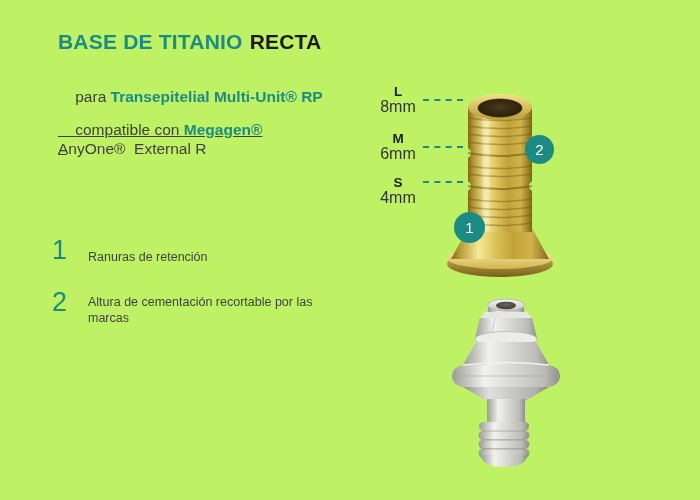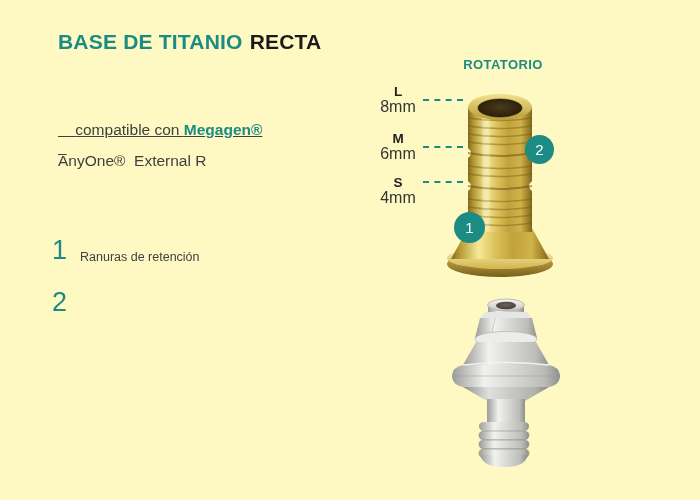--- a/index.html
+++ b/index.html
@@ -1,30 +1,30 @@
 <!DOCTYPE html>
 <html><head>
 <meta charset="utf-8">
 <style>
   html,body{margin:0;padding:0;}
   body{width:700px;height:500px;background:#ffffff;font-family:"Liberation Sans",sans-serif;}
-  #page{position:relative;width:700px;height:500px;background:#fef9c3;overflow:hidden;}
+  #page{position:relative;width:700px;height:500px;background:#bef264;overflow:hidden;}
   .abs{position:absolute;}
 
   
   .title{left:58px;top:30px;font-size:21px;font-weight:700;letter-spacing:.2px;white-space:nowrap;}
   .title .t-main{color:#1B8B84;}
   .title .t-accent{color:#1a1a1a;margin-left:7px;}
   .sub{left:58px;font-size:15.5px;color:#3f3f3f;white-space:pre;}
   .sub .hl{color:#1B8B84;font-weight:700;}
-  .sub1{top:70px;} .sub2{top:103px;text-decoration:underline;} .sub3{top:152px;}
+  .sub1{top:70px;} .sub2{top:103px;text-decoration:underline;} .sub3{top:140px;}
 
   
   .legend-num{color:#1B8B84;font-size:27px;font-weight:400;line-height:1;left:52px;}
-  .legend-text{color:#3f3f3f;font-size:12.5px;line-height:1.3;left:80px;}
+  .legend-text{color:#3f3f3f;font-size:12.5px;line-height:1.3;left:88px;}
   .ln1{top:237px;} .lt1{top:249px;}
   .ln2{top:289px;} .lt2{top:294px;width:248px;}
 
   
   .rotatorio{left:438px;top:57px;width:130px;text-align:center;color:#1B8B84;font-weight:700;font-size:13px;letter-spacing:.4px;}
   .meas{left:376px;width:44px;text-align:center;}
   .meas .m-size{display:block;font-size:13.5px;font-weight:700;color:#222;line-height:14px;}
   .meas .m-val{display:block;font-size:16px;color:#333;line-height:15px;}
   .mL{top:85px;} .mM{top:132px;} .mS{top:176px;}
   .dash{left:423px;width:40px;height:0;border-top:2px dashed #1B8B84;}
@@ -36,30 +36,33 @@
   .c2{left:525px;top:135px;width:29px;height:29px;}
 </style>
 </head>
 <body>
 
 <div id="page">
 
   <div class="abs title">
     <span class="t-main">BASE DE TITANIO</span><span class="t-accent">RECTA</span>
   </div>
+  <div class="abs sub sub1">
+    <span>para </span><span class="hl">Transepitelial Multi-Unit® RP</span>
+  </div>
   <div class="abs sub sub2">
     <span>compatible con </span><span class="hl">Megagen®</span>
   </div>
   <div class="abs sub sub3">AnyOne®  External R</div>
 
   <div class="abs legend-num ln1">1</div>
   <div class="abs legend-text lt1">Ranuras de retención</div>
   <div class="abs legend-num ln2">2</div>
+  <div class="abs legend-text lt2">Altura de cementación recortable por las marcas</div>
 
-  <div class="abs rotatorio">ROTATORIO</div>
 
   <div class="abs meas mL">
     <span class="m-size">L</span>
     <span class="m-val">8mm</span>
   </div>
   <div class="abs meas mM">
     <span class="m-size">M</span>
     <span class="m-val">6mm</span>
   </div>
   <div class="abs meas mS">

